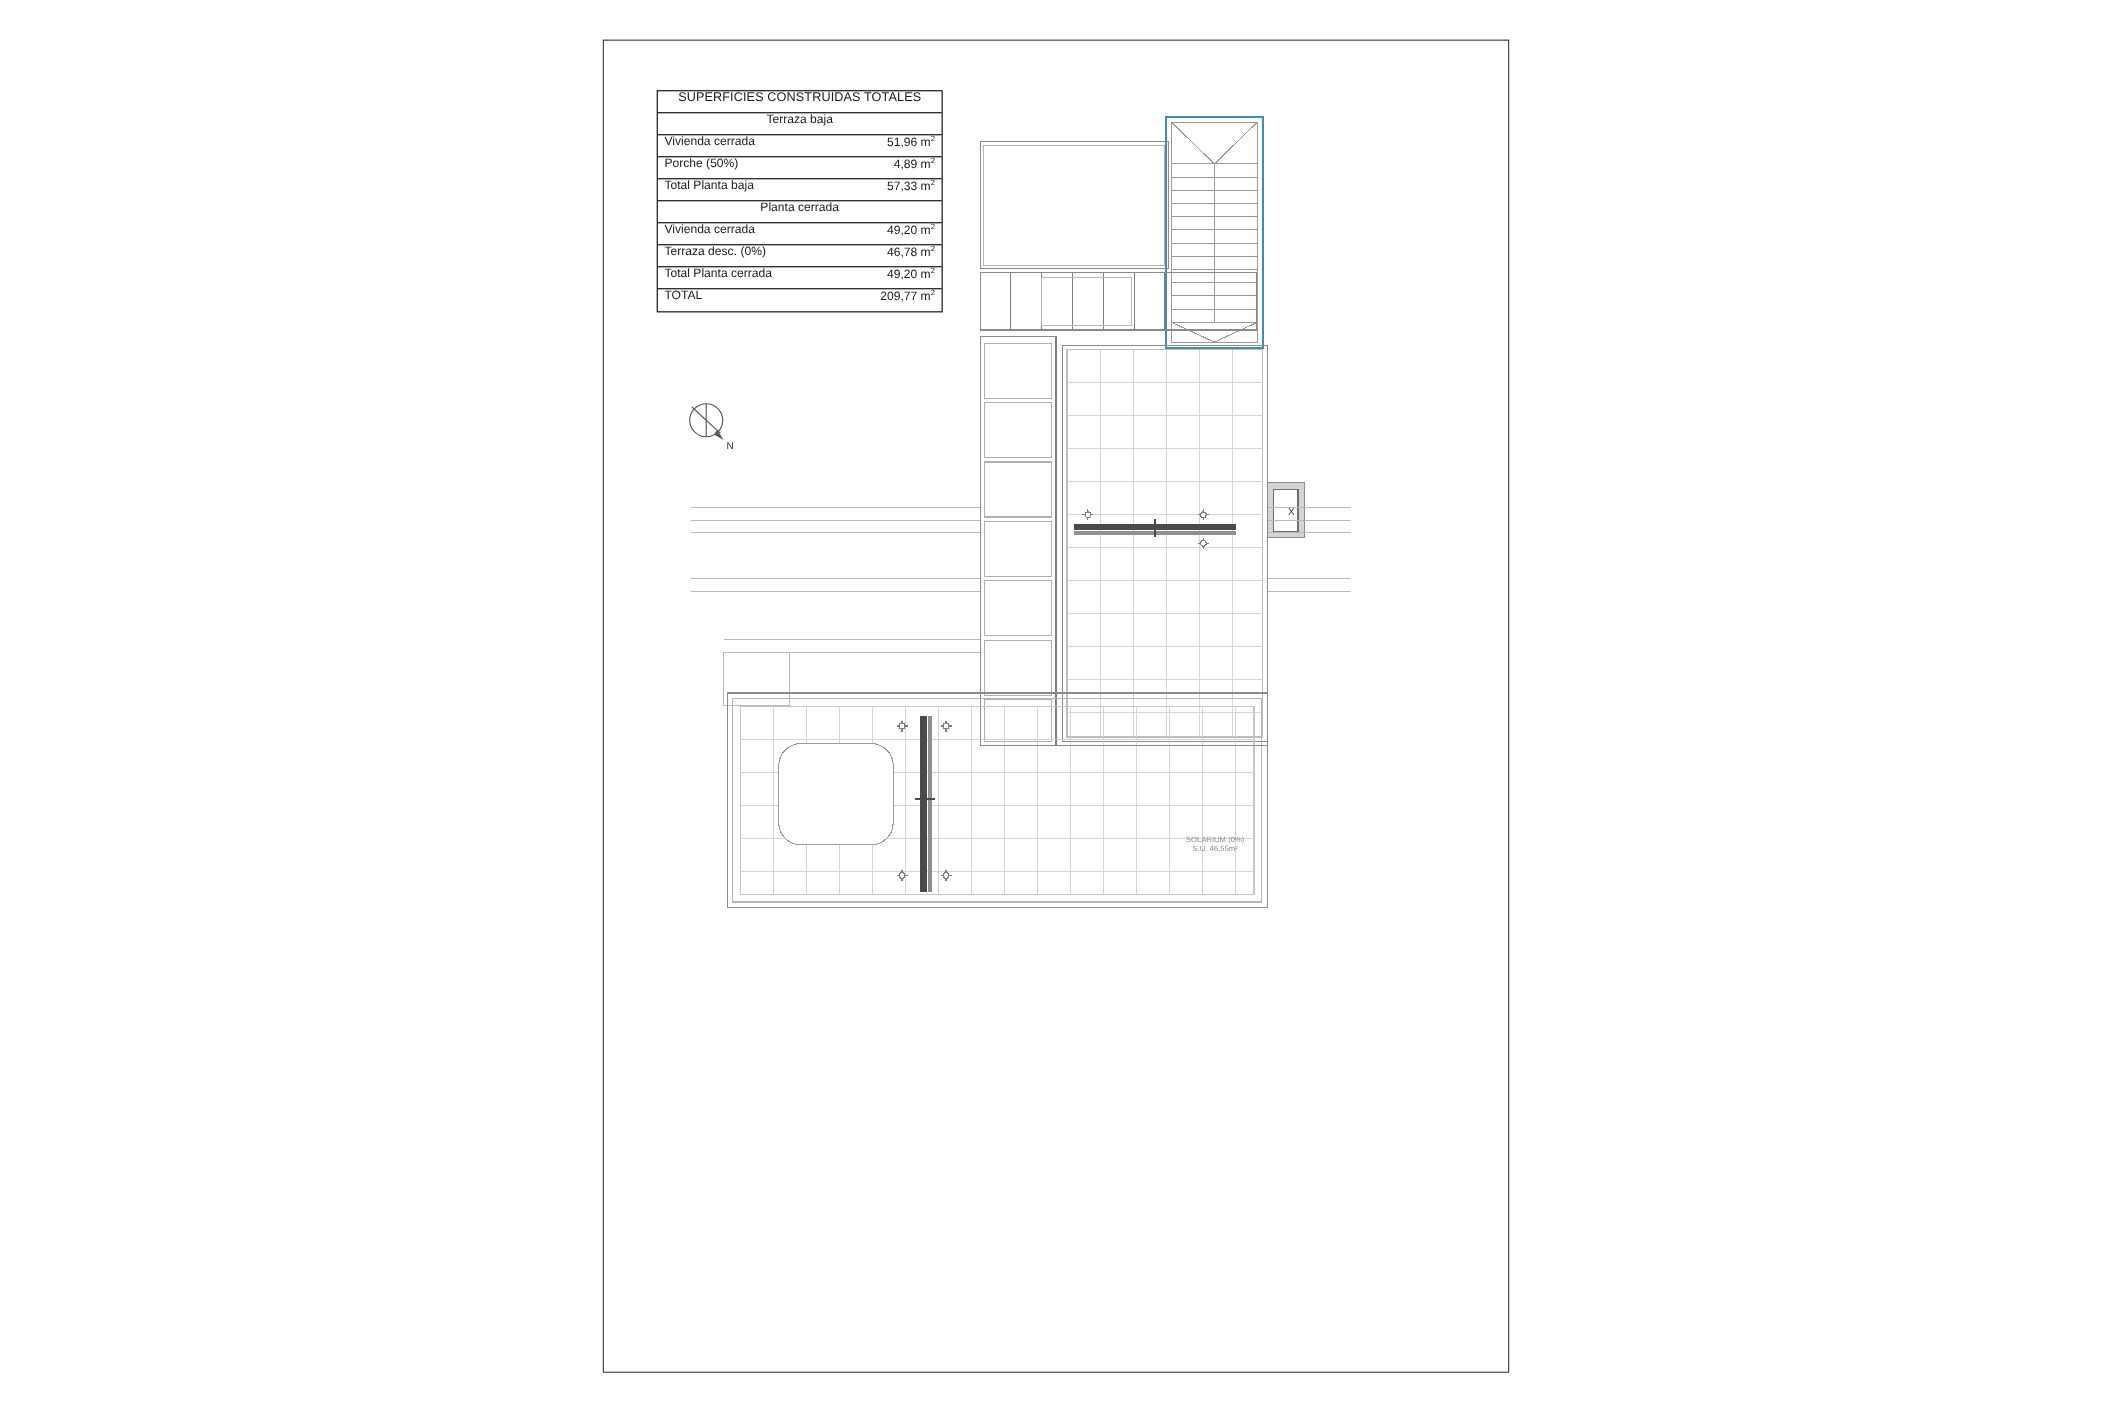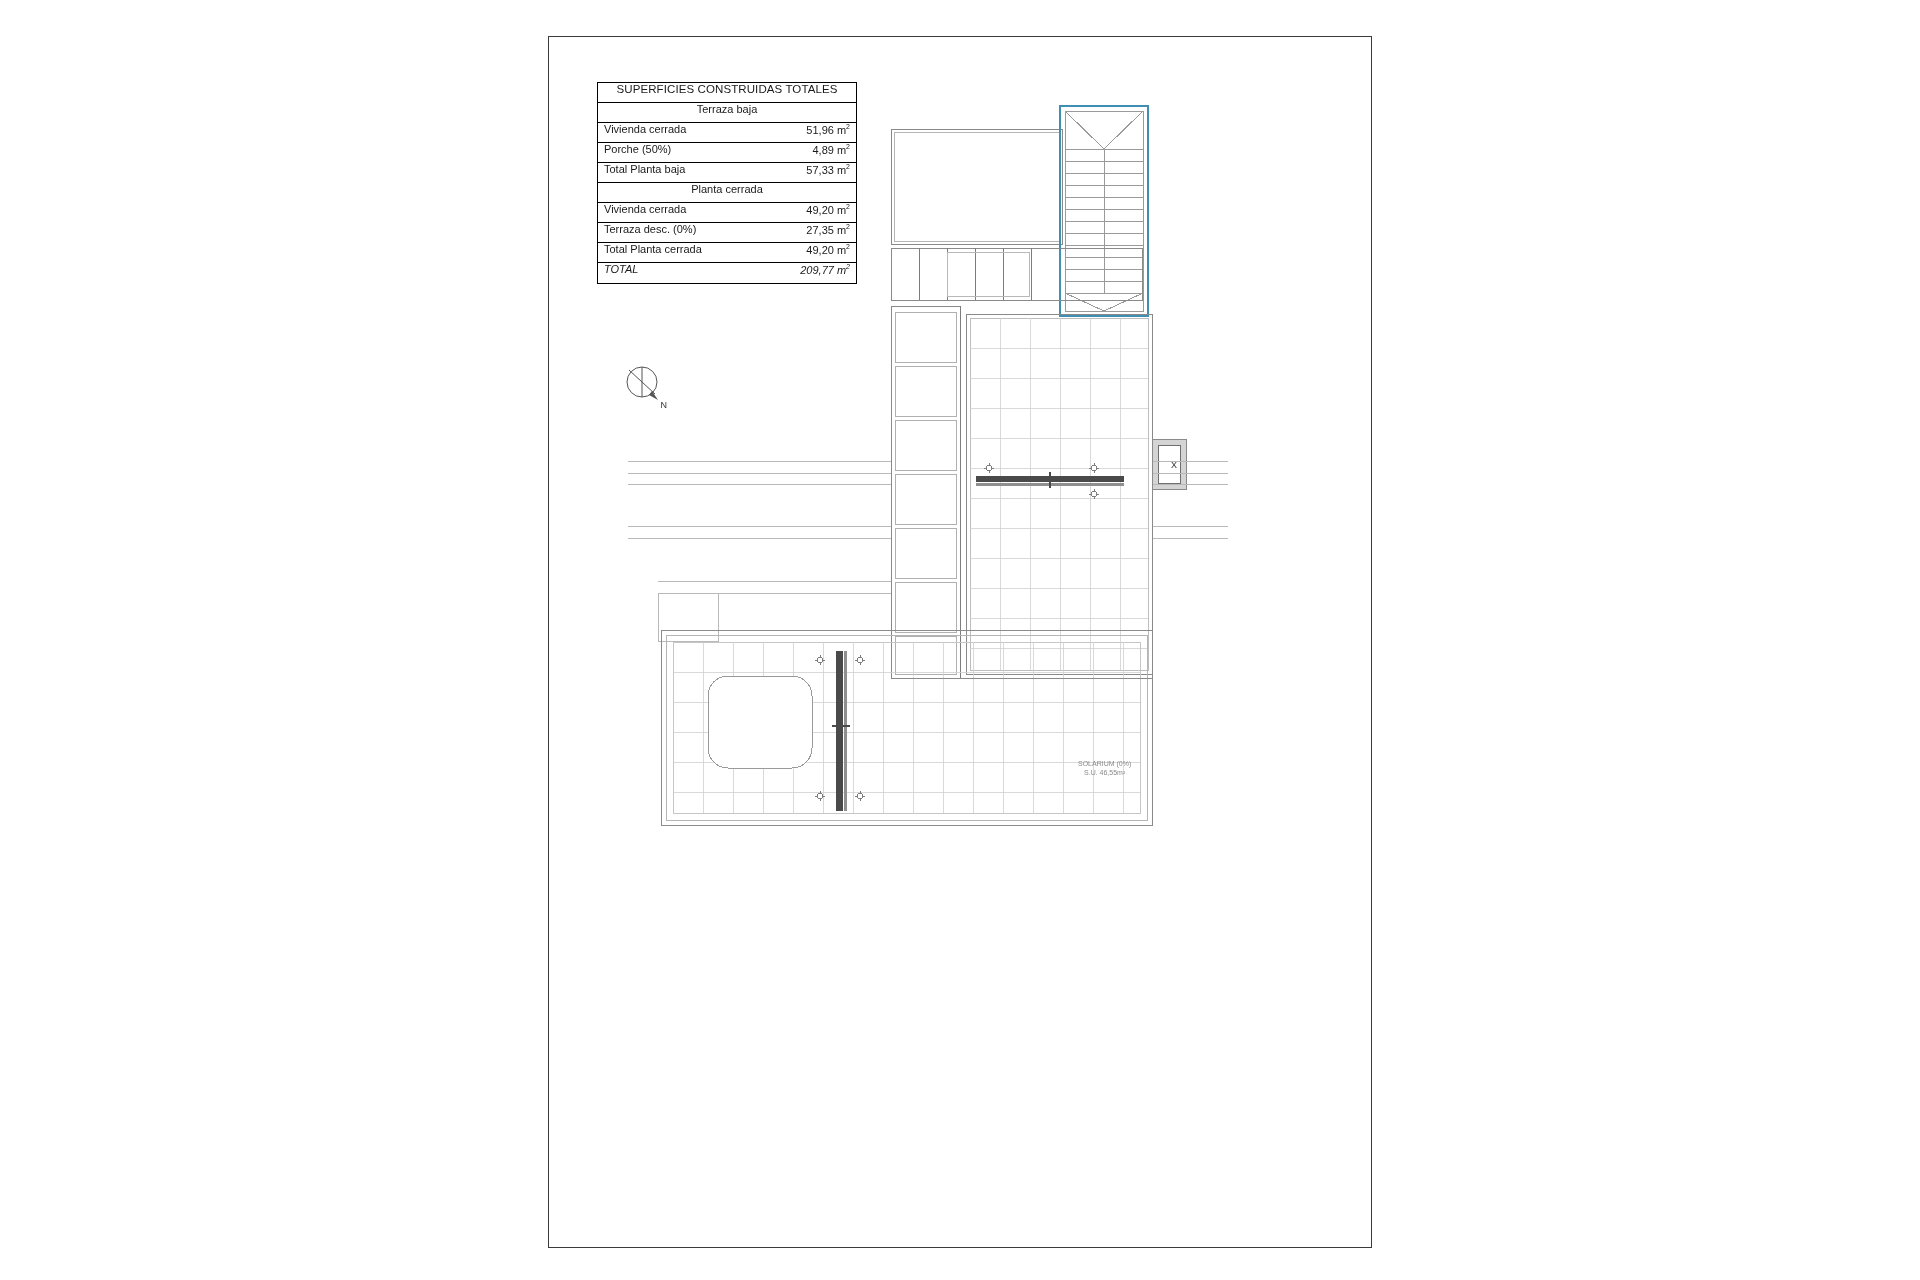--- a/index.html
+++ b/index.html
@@ -47,21 +47,21 @@
   }
   #surfaces-table .row {
     display: flex;
     justify-content: space-between;
     border-bottom: 1px solid #000;
     height: 20px;
     padding: 0 6px;
     box-sizing: border-box;
     white-space: nowrap;
   }
-  #surfaces-table .row:last-child { border-bottom: none; font-style: italic; }
+  #surfaces-table .row:last-child { border-bottom: none; }
   #surfaces-table .title {
     justify-content: center;
     font-size: 11.5px;
     letter-spacing: .1px;
   }
   #surfaces-table .section {
     justify-content: center;
     font-size: 11px;
   }
   #surfaces-table .val {
@@ -135,21 +135,21 @@
 
     <div class="row section">
       <span>Planta cerrada</span>
     </div>
     <div class="row">
       <span>Vivienda cerrada</span>
       <span class="val"><span>49,20 m</span><span class="sup">2</span></span>
     </div>
     <div class="row">
       <span>Terraza desc. (0%)</span>
-      <span class="val"><span>27,35 m</span><span class="sup">2</span></span>
+      <span class="val"><span>46,78 m</span><span class="sup">2</span></span>
     </div>
     <div class="row">
       <span>Total Planta cerrada</span>
       <span class="val"><span>49,20 m</span><span class="sup">2</span></span>
     </div>
 
     <div class="row">
       <span>TOTAL</span>
       <span class="val"><span>209,77 m</span><span class="sup">2</span></span>
     </div>

